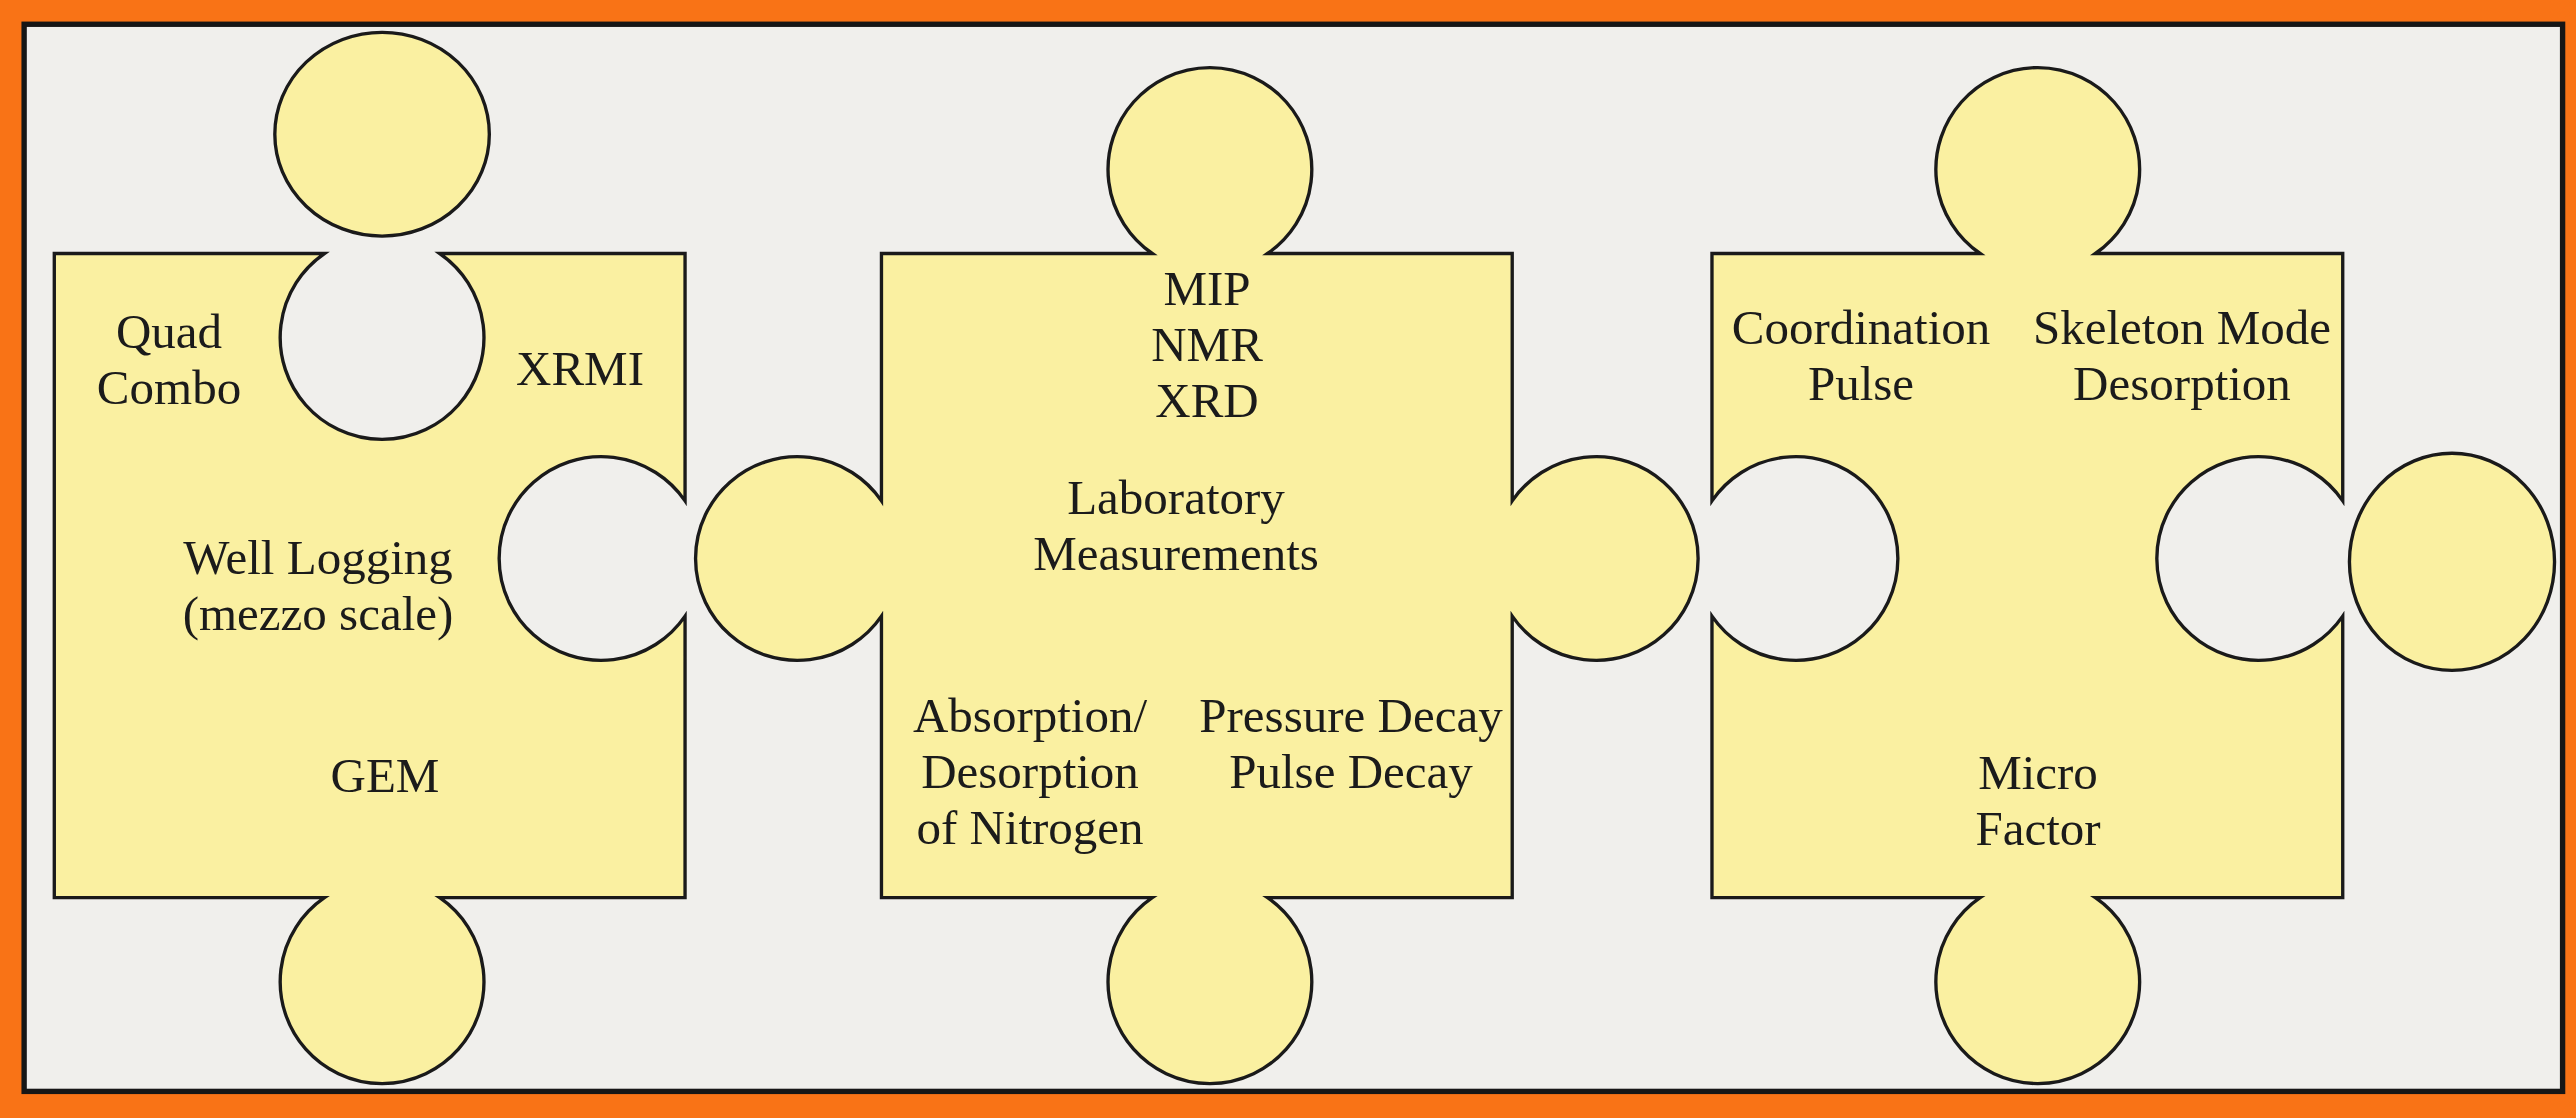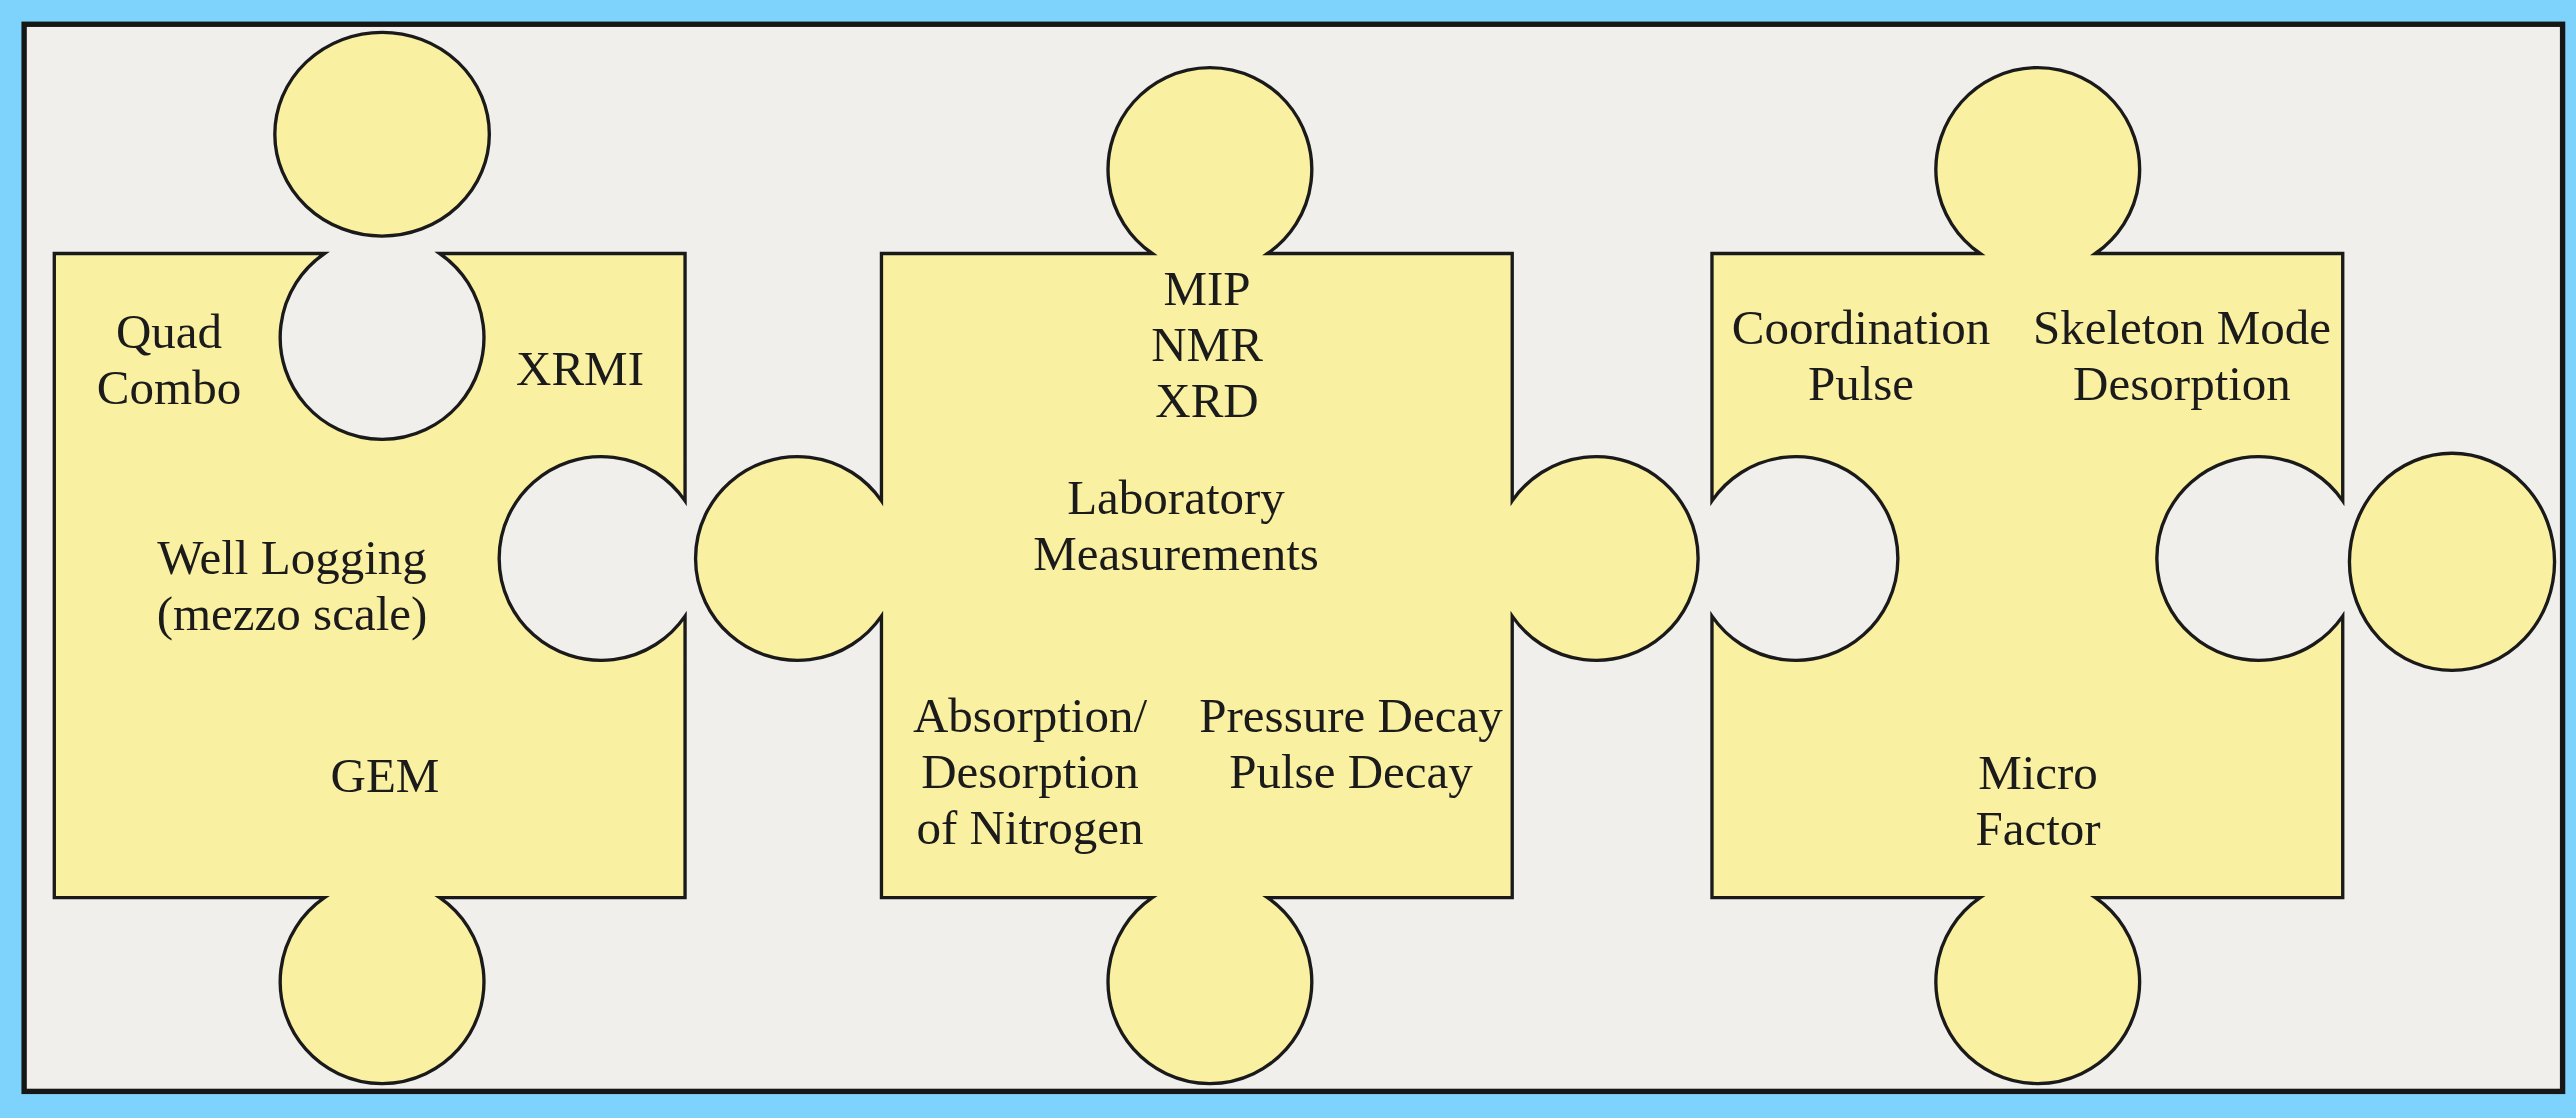--- a/index.html
+++ b/index.html
@@ -4,21 +4,21 @@
 <style>
   html, body {
     margin: 0;
     padding: 0;
     background: #ffffff;
   }
   .figure {
     position: relative;
     width: 2576px;
     height: 1119px;
-    background: #7dd3fc;
+    background: #f97316;
     font-family: "Liberation Serif", serif;
   }
   .figure svg {
     position: absolute;
     left: 0;
     top: 0;
   }
   .frame {
     stroke: #161616;
     stroke-width: 8;
@@ -68,21 +68,21 @@
 
   <div class="lbl" style="left:169px; top:304px">
     <span>Quad</span>
     <span>Combo</span>
   </div>
 
   <div class="lbl" style="left:580px; top:341px">
     <span>XRMI</span>
   </div>
 
-  <div class="lbl" style="left:292px; top:530px">
+  <div class="lbl" style="left:318px; top:530px">
     <span>Well Logging</span>
     <span>(mezzo scale)</span>
   </div>
 
   <div class="lbl" style="left:385px; top:748px">
     <span>GEM</span>
   </div>
 
   <div class="lbl" style="left:1207px; top:261px">
     <span>MIP</span>

